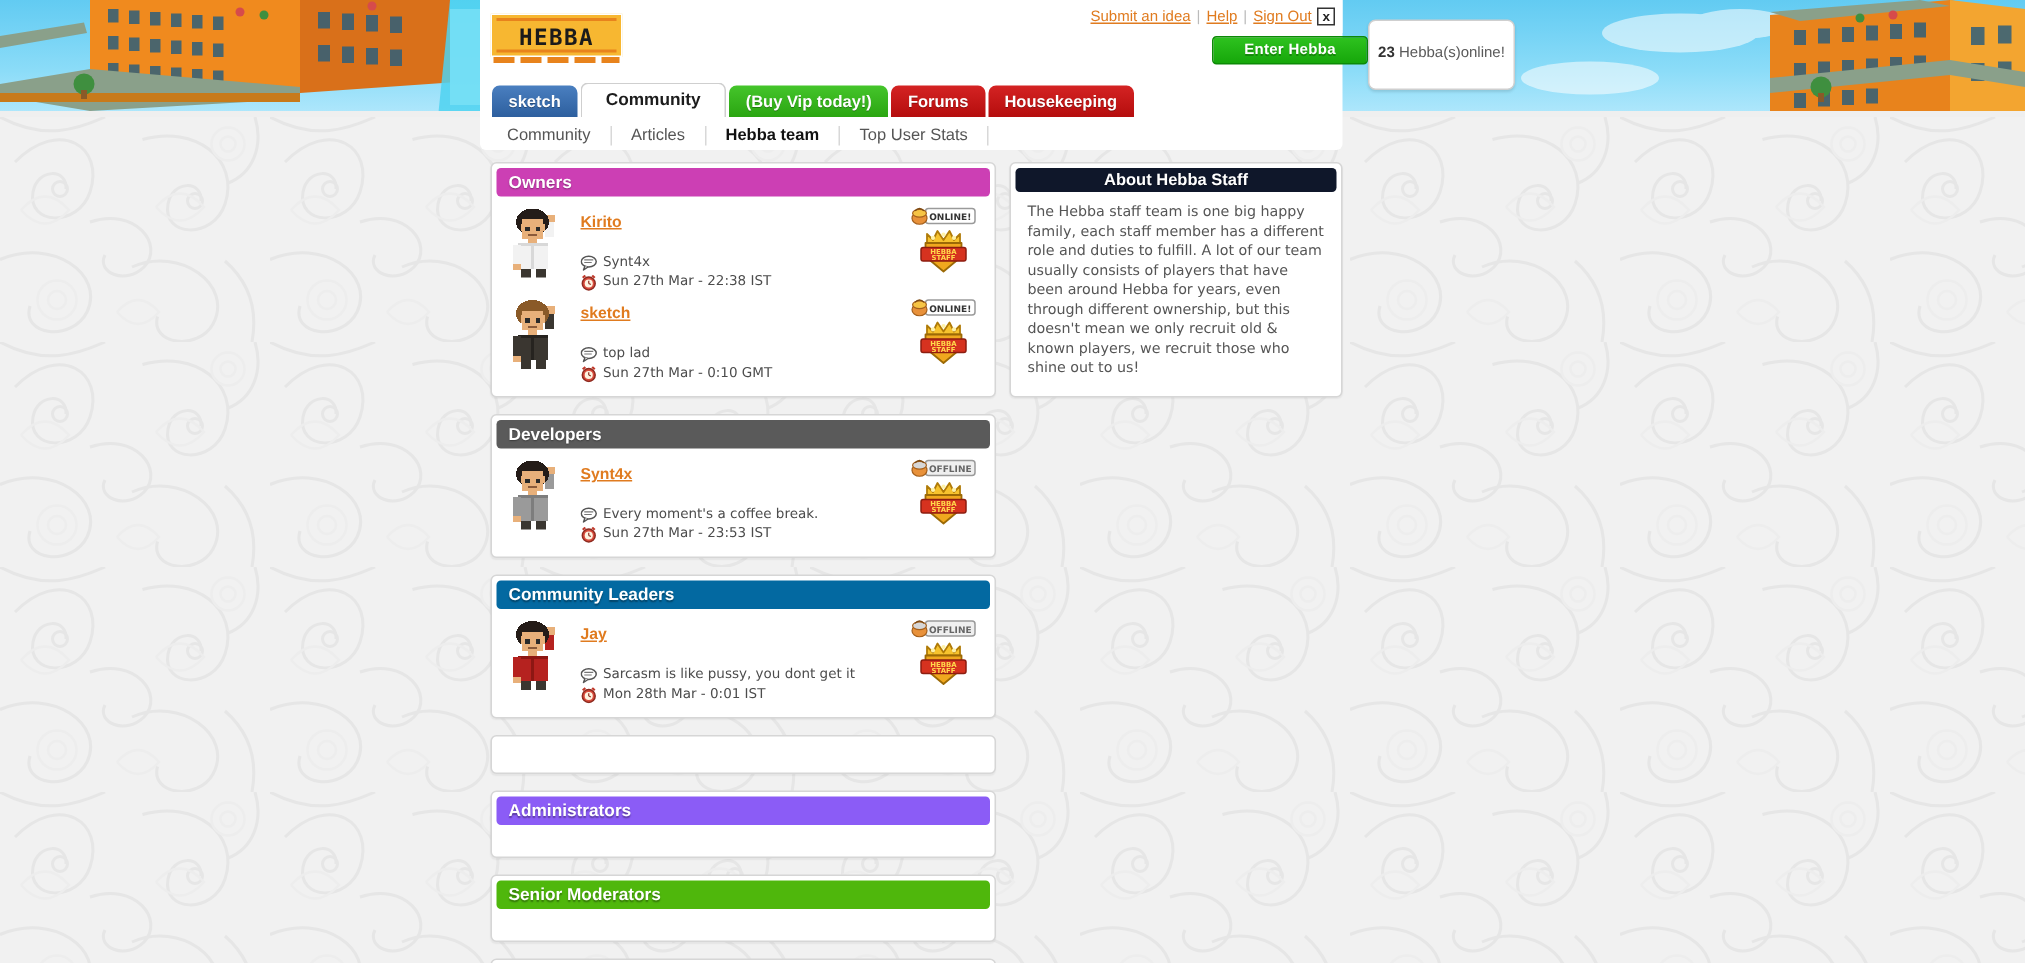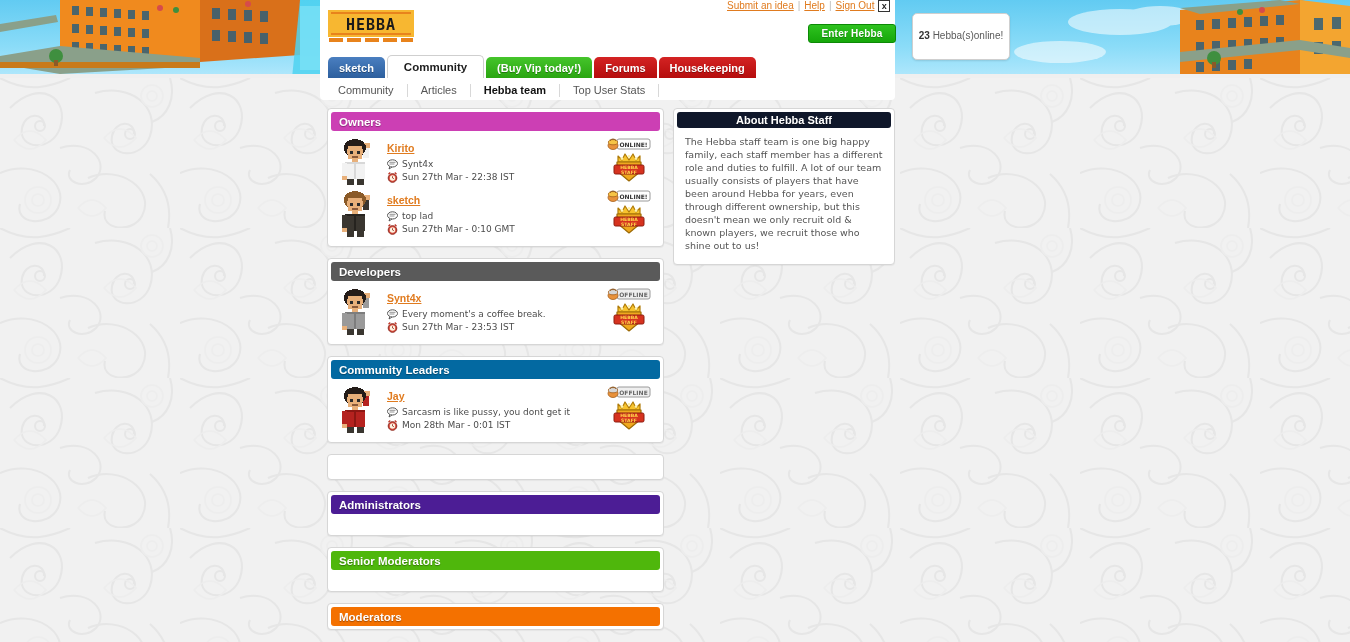--- a/index.html
+++ b/index.html
@@ -44,38 +44,38 @@
   #logo {
     position: absolute; left: 327px; top: 9px; width: 88px; height: 33px;
     z-index: 7;
   }
 
   
   #util-bar {
     position: absolute; left: 727px; top: 0px; width: 168px; height: 22px;
     background: #fff; z-index: 8;
     border-bottom-left-radius: 5px;
-    display: flex; justify-content: flex-end;
+    display: flex; align-items: center; justify-content: flex-end;
     padding-right: 5px; gap: 4px;
     font-size: 10px;
   }
   #util-bar a {
     color: #E07B1F; text-decoration: underline; font-size: 10px;
     white-space: nowrap;
   }
   #util-bar .sep { color: #bbb; font-size: 10px; }
   #util-bar .closebox {
     display: inline-flex; align-items: center; justify-content: center;
     width: 12px; height: 12px; border: 1px solid #333; background: #fff;
     font-size: 9px; line-height: 1; color: #222; font-weight: bold;
   }
 
   
   #enter-hebba {
-    position: absolute; left: 808px; top: 24px; width: 88px; height: 19px;
+    position: absolute; left: 808px; top: 24px; width: 104px; height: 19px;
     background: linear-gradient(to bottom, #2ec21f 0%, #16a70a 100%);
     border: 1px solid #0c8a06;
     border-radius: 3px;
     color: #fff; font-size: 10px; font-weight: bold;
     display: flex; align-items: center; justify-content: center;
     z-index: 9; cursor: pointer; letter-spacing: .2px;
     text-shadow: 0 1px 0 rgba(0,0,0,.25);
   }
 
   
@@ -151,21 +151,21 @@
   
   .staff-row {
     display: flex; align-items: flex-start;
     padding: 2px 4px 2px 4px; position: relative; min-height: 48px;
   }
   .avatar { width: 40px; height: 48px; flex: 0 0 40px; }
   .staff-info { flex: 1 1 auto; padding-left: 10px; padding-top: 1px; }
   .staff-name {
     color: #E07B1F; font-size: 10.5px; font-weight: bold;
     text-decoration: underline; cursor: pointer; display: inline-block;
-    margin-bottom: 3px;
+    margin-bottom: 14px;
   }
   .staff-line {
     display: flex; align-items: center; gap: 4px;
     font-size: 9px; color: #4c4c4c; line-height: 12px; margin-top: 1px;
     font-family: "DejaVu Sans", sans-serif;
   }
   .staff-line svg { flex: 0 0 auto; }
   .badge-col {
     width: 50px; flex: 0 0 50px;
     display: flex; flex-direction: column; align-items: center; gap: 1px;
@@ -724,21 +724,21 @@
     <circle cx="24" cy="6.6" r="1.4" fill="#fff2a8"></circle>
   </svg>
        </div>
         </div>
       </div>
     </div>
     <div class="group">
       <div class="group-body empty"></div>
     </div>
     <div class="group">
-      <div class="group-head" style="background: #4c1d95;">Administrators</div>
+      <div class="group-head" style="background: #8b5cf6;">Administrators</div>
       <div class="group-body empty"></div>
     </div>
     <div class="group">
       <div class="group-head" style="background: rgb(79, 183, 12);">Senior Moderators</div>
       <div class="group-body empty"></div>
     </div>
     <div class="group">
       <div class="group-head" style="background: rgb(244, 113, 0);">Moderators</div>
     </div>
   </div>

